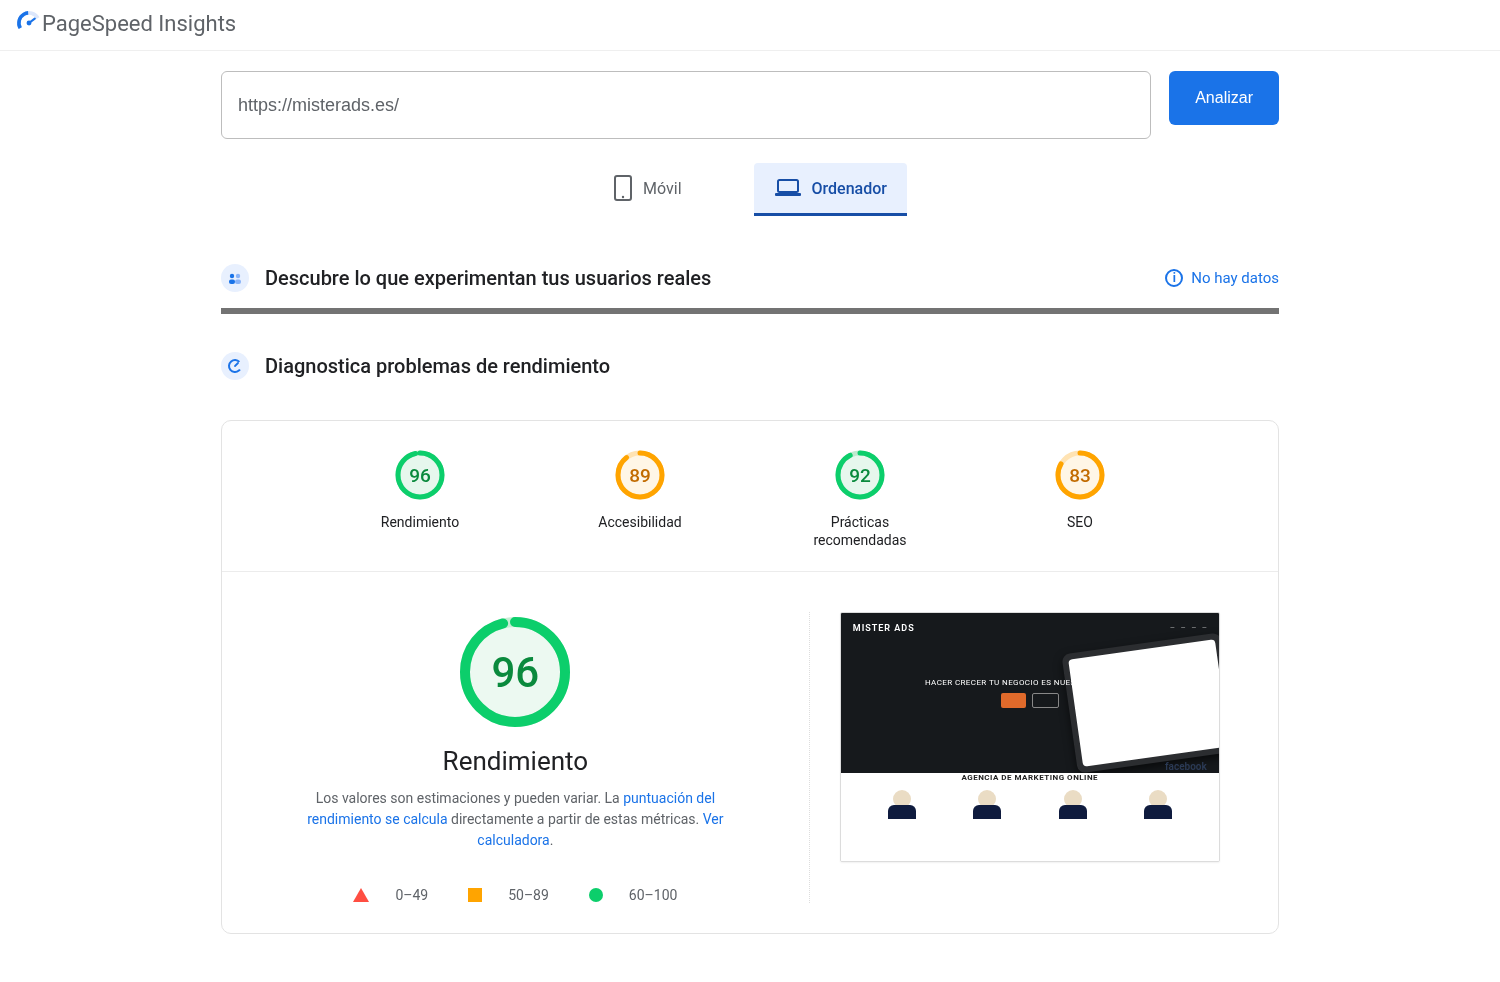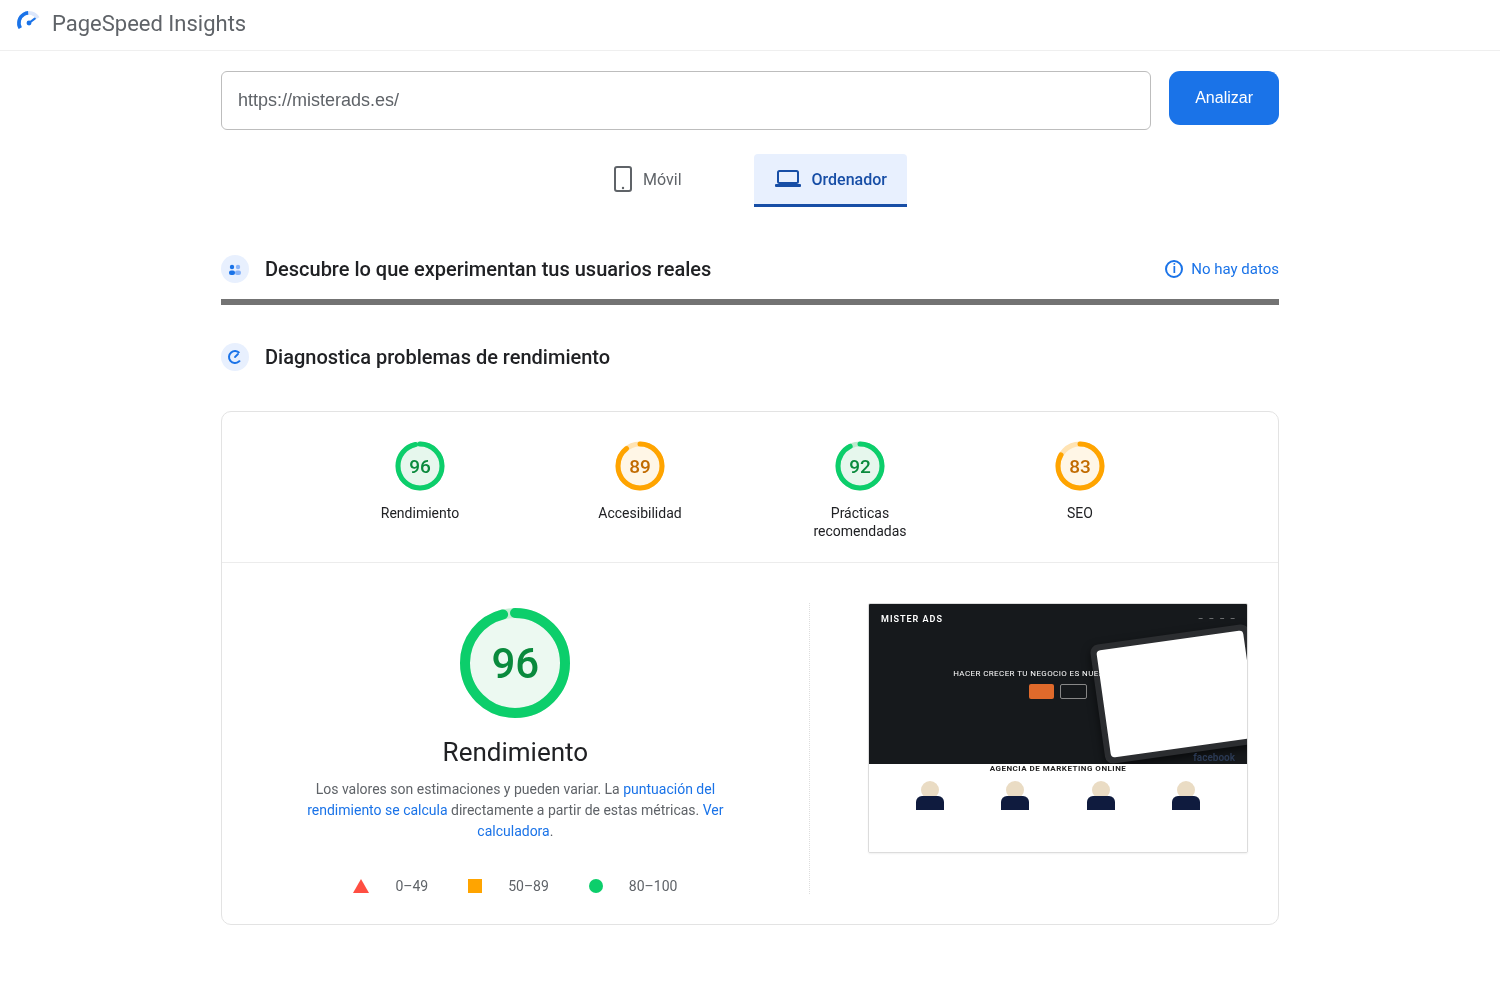--- a/index.html
+++ b/index.html
@@ -20,21 +20,21 @@
     font-family: "Google Sans", Roboto, Arial, sans-serif;
     color: var(--text);
     background: #fff;
     width: 1500px;
   }
 
   
   .topbar {
     display: flex;
     align-items: center;
-    gap: 10px;
+    gap: 0;
     padding: 10px 16px 14px 16px;
     border-bottom: 1px solid #efefef;
   }
   .logo-gauge {
     width: 26px; height: 26px;
   }
   .app-title {
     font-size: 22px;
     color: var(--gray);
     font-weight: 400;
@@ -49,33 +49,33 @@
   
   .search-row {
     display: flex;
     gap: 18px;
     align-items: stretch;
     margin-top: 4px;
     margin-bottom: 24px;
   }
   .url-input {
     flex: 1;
-    height: 59px;
+    height: 68px;
     border: 1px solid #bdbdbd;
     border-radius: 6px;
     font-size: 18px;
     padding: 0 16px;
     color: var(--gray);
     outline: none;
   }
   .analyze-btn {
     background: var(--blue);
     color: #fff;
     border: none;
-    border-radius: 11px;
+    border-radius: 6px;
     font-size: 16px;
     padding: 0 26px;
     height: 54px;
     cursor: pointer;
   }
 
   
   .device-tabs {
     display: flex;
     justify-content: center;
@@ -192,21 +192,20 @@
     display: flex;
     flex-direction: column;
     align-items: center;
     border-right: 1px dotted #ddd;
     padding-right: 30px;
   }
   .perf-right {
     flex: 1;
     display: flex;
     align-items: flex-start;
-    justify-content: flex-end;
   }
   .perf-title {
     font-size: 26px;
     margin-top: 14px;
     font-weight: 400;
   }
   .perf-desc {
     font-size: 14px;
     color: var(--gray);
     text-align: center;
@@ -457,21 +456,21 @@
           <div class="legend-item">
             <span class="tri"></span>
             <span>0–49</span>
           </div>
           <div class="legend-item">
             <span class="sq"></span>
             <span>50–89</span>
           </div>
           <div class="legend-item">
             <span class="circ"></span>
-            <span>80–100</span>
+            <span>60–100</span>
           </div>
         </div>
       </div>
 
       <div class="perf-right">
         <div class="site-shot">
           <div class="shot-hero">
             <div class="shot-logo">MISTER ADS</div>
             <div class="shot-nav">
               <span>—</span>

